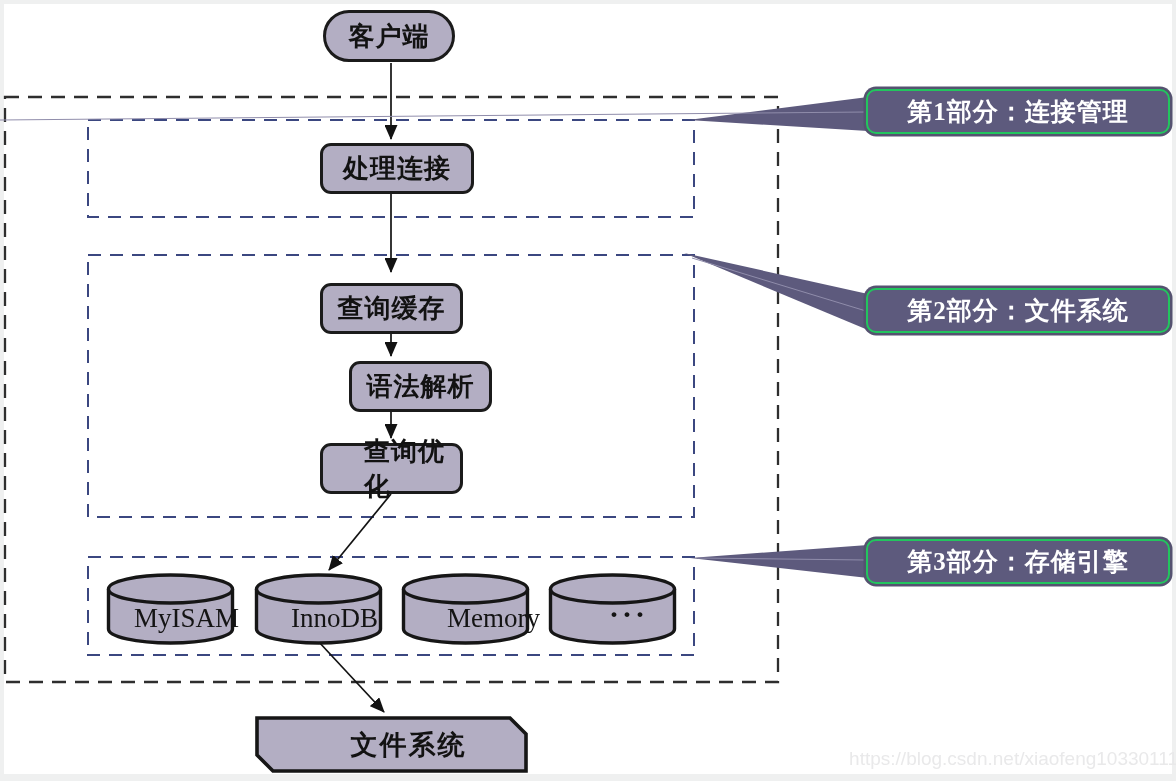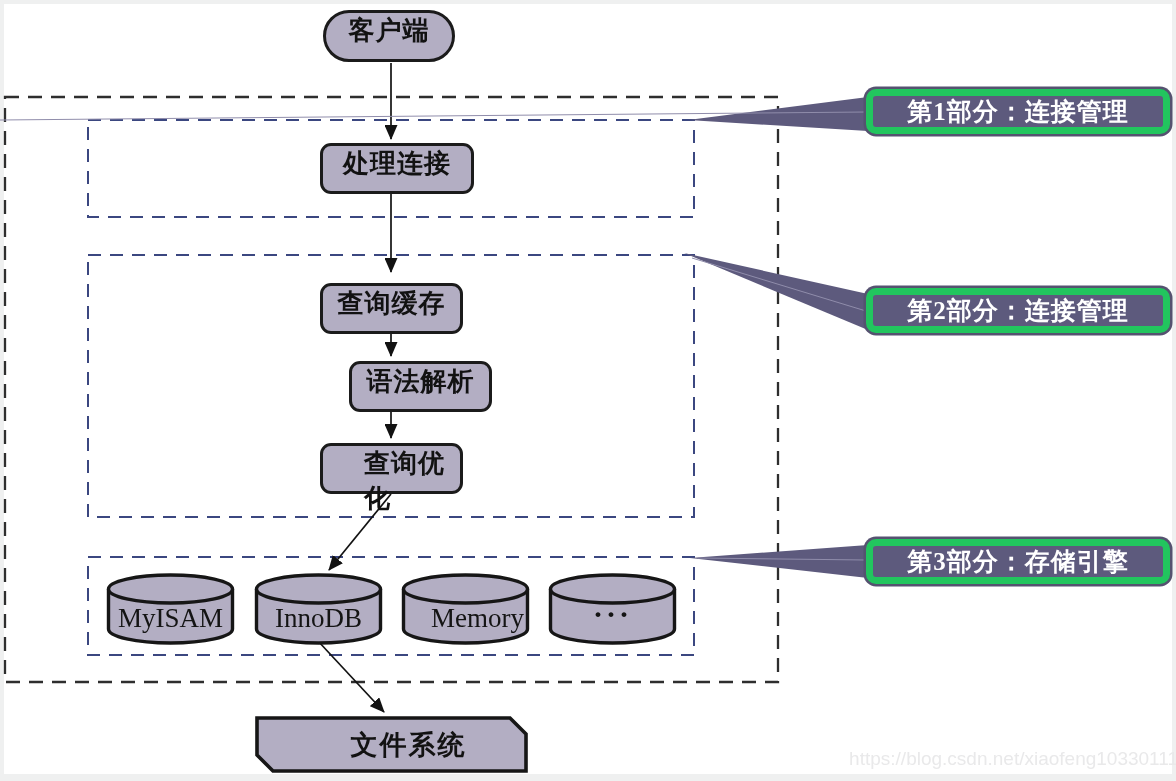--- a/index.html
+++ b/index.html
@@ -15,43 +15,43 @@
   }
   .stage{position:absolute;left:0;top:0;width:1176px;height:781px;}
   svg.layer{position:absolute;left:0;top:0;width:1176px;height:781px;}
 
   .node{
     position:absolute;
     background:#b3aec3;
     border:3px solid #1b1b1b;
     border-radius:11px;
     box-sizing:border-box;
-    display:flex;align-items:flex-start;justify-content:center;
+    display:flex;align-items:center;justify-content:center;
     font-weight:700;font-size:26px;color:#121212;
     letter-spacing:1px;
   }
   .node.pill{border-radius:27px;border-width:3.5px;}
 
   .engine-label{
     position:absolute;
     display:flex;align-items:center;justify-content:center;
-    font-size:27px;color:#141414;font-weight:400;
+    font-size:27px;color:#141414;font-weight:400;margin-left:16px;
   }
   .engine-label.dots{font-weight:700;font-size:30px;letter-spacing:3px;}
 
   .fs-label{
     position:absolute;left:274px;top:718px;width:269px;height:54px;
     display:flex;align-items:center;justify-content:center;
     font-weight:700;font-size:27px;color:#121212;letter-spacing:2px;
   }
 
   .callout{
     position:absolute;left:866px;width:304px;height:45px;
     background:#5d5a7d;
-    border:7px solid #22c55e;
+    border:2px solid #22c55e;
     box-shadow:0 0 0 2.5px #555270;
     border-radius:10px;
     box-sizing:border-box;
     display:flex;align-items:center;justify-content:center;
     font-weight:700;font-size:25px;color:#ffffff;
     letter-spacing:1px;
   }
 
   .watermark{
     position:absolute;right:-2px;bottom:11px;
@@ -142,21 +142,21 @@
   <div class="engine-label" style="left:258px;top:600px;width:121px;height:36px;">InnoDB</div>
   <div class="engine-label" style="left:405px;top:600px;width:121px;height:36px;padding-left:12px;">Memory</div>
   <div class="engine-label dots" style="left:552px;top:596px;width:121px;height:36px;">···</div>
 
   <div class="fs-label">文件系统</div>
 
   <div class="callout" style="top:89px;">
     <span>第1部分：连接管理</span>
   </div>
   <div class="callout" style="top:288px;">
-    <span>第2部分：连接管理</span>
+    <span>第2部分：文件系统</span>
   </div>
   <div class="callout" style="top:539px;justify-content:center;">
     <span>第3部分：存储引擎</span>
   </div>
 
   <div class="watermark">https://blog.csdn.net/xiaofeng10330111</div>
 
 </div>
 
 </body></html>

